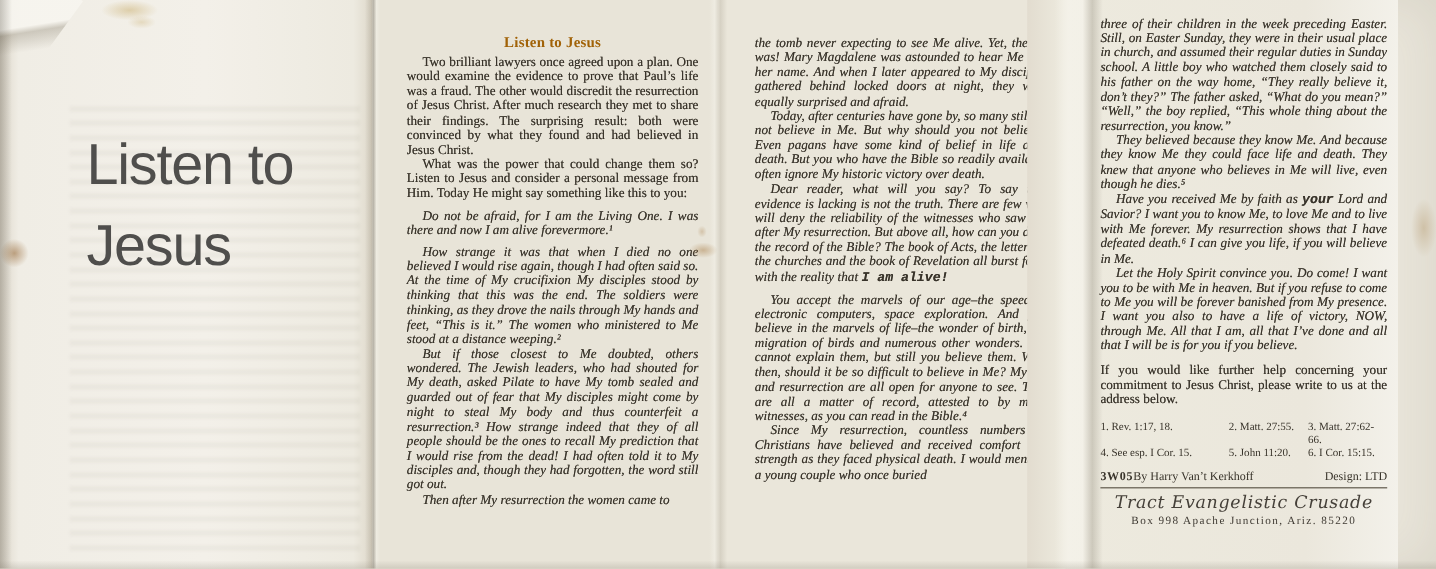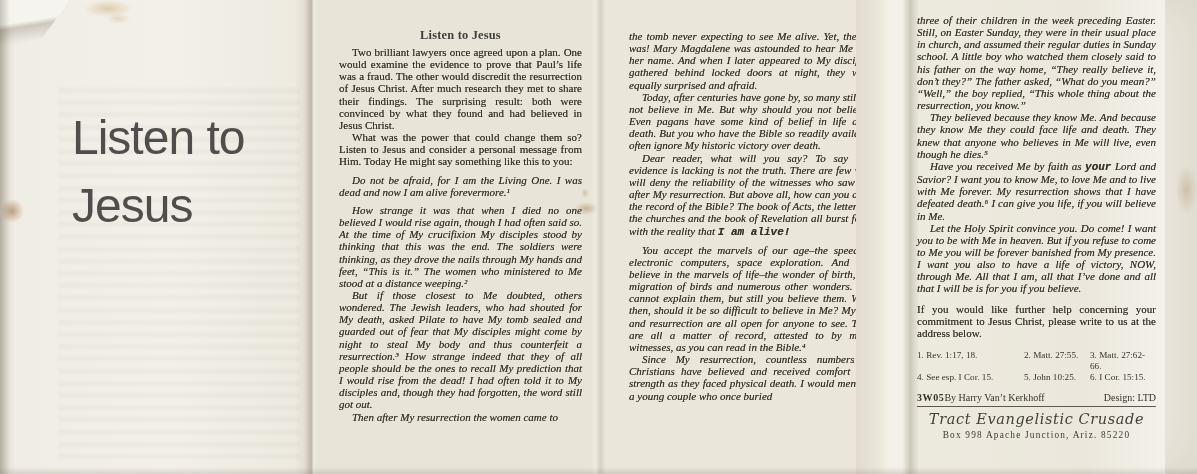--- a/index.html
+++ b/index.html
@@ -36,21 +36,21 @@
   }
 
   
   .p2{left:310px;width:288px;background:#e8e4d8;padding:28px 16px 0 29px;}
   .p3{left:598px;width:290px;background:#eae6da;padding:30px 15px 0 31px;}
   .p4{left:856px;width:309px;padding:14px 9px 0 61px;
       background:linear-gradient(90deg,#e2dccf 0%,#edeade 10%,#ebe7dc 75%,#f3f1ea 100%);}
 
   .heading{
     font-size:12.4px;font-weight:bold;text-align:center;
-    margin:0 0 3px 0;color:#404040;letter-spacing:.2px;
+    margin:0 0 3px 0;color:#a16207;letter-spacing:.2px;
   }
   .body{
     margin:0;font-size:11px;line-height:12.15px;text-align:justify;
     color:#38332a;text-shadow:0 0 .3px rgba(56,51,42,.75);
   }
   .ind{text-indent:13px;}
   .msg{font-style:italic;}
   .gap{margin-top:6px;}
   .gap2{margin-top:8px;}
   .body b{font-weight:bold;font-family:Liberation Mono, monospace;}
@@ -110,21 +110,21 @@
     <div class="cover-title">
       <div>Listen to</div>
       <div>Jesus</div>
     </div>
   </section>
 
   <section class="panel p2">
     <h1 class="heading">Listen to Jesus</h1>
     <p class="body ind">Two brilliant lawyers once agreed upon a plan. One would examine the evidence to prove that Paul’s life was a fraud. The other would discredit the resurrection of Jesus Christ. After much research they met to share their findings. The surprising result: both were convinced by what they found and had believed in Jesus Christ.</p>
     <p class="body ind">What was the power that could change them so? Listen to Jesus and consider a personal message from Him. Today He might say something like this to you:</p>
-    <p class="body msg ind gap">Do not be afraid, for I am the Living One. I was dead and now I am alive forevermore.¹</p>
+    <p class="body msg ind gap">Do not be afraid, for I am the Living One. I was there and now I am alive forevermore.¹</p>
     <p class="body msg ind gap">How strange it was that when I died no one believed I would rise again, though I had often said so. At the time of My crucifixion My disciples stood by thinking that this was the end. The soldiers were thinking, as they drove the nails through My hands and feet, “This is it.” The women who ministered to Me stood at a distance weeping.²</p>
     <p class="body msg ind">But if those closest to Me doubted, others wondered. The Jewish leaders, who had shouted for My death, asked Pilate to have My tomb sealed and guarded out of fear that My disciples might come by night to steal My body and thus counterfeit a resurrection.³ How strange indeed that they of all people should be the ones to recall My prediction that I would rise from the dead! I had often told it to My disciples and, though they had forgotten, the word still got out.</p>
     <p class="body msg ind">Then after My resurrection the women came to</p>
   </section>
 
   <section class="panel p3">
     <p class="body msg">the tomb never expecting to see Me alive. Yet, there I was! Mary Magdalene was astounded to hear Me call her name. And when I later appeared to My disciples gathered behind locked doors at night, they were equally surprised and afraid.</p>
     <p class="body msg ind">Today, after centuries have gone by, so many still do not believe in Me. But why should you not believe? Even pagans have some kind of belief in life after death. But you who have the Bible so readily available often ignore My historic victory over death.</p>
     <p class="body msg ind"><span>Dear reader, what will you say? To say that evidence is lacking is not the truth. There are few who will deny the reliability of the witnesses who saw Me after My resurrection. But above all, how can you deny the record of the Bible? The book of Acts, the letters to the churches and the book of Revelation all burst forth with the reality that </span><b>I am alive!</b></p>
     <p class="body msg ind gap">You accept the marvels of our age–the speed of electronic computers, space exploration. And you believe in the marvels of life–the wonder of birth, the migration of birds and numerous other wonders. You cannot explain them, but still you believe them. Why, then, should it be so difficult to believe in Me? My life and resurrection are all open for anyone to see. They are all a matter of record, attested to by many witnesses, as you can read in the Bible.⁴</p>
@@ -136,21 +136,21 @@
     <p class="body msg ind">They believed because they know Me. And because they know Me they could face life and death. They knew that anyone who believes in Me will live, even though he dies.⁵</p>
     <p class="body msg ind"><span>Have you received Me by faith as </span><b>your</b><span> Lord and Savior? I want you to know Me, to love Me and to live with Me forever. My resurrection shows that I have defeated death.⁶ I can give you life, if you will believe in Me.</span></p>
     <p class="body msg ind">Let the Holy Spirit convince you. Do come! I want you to be with Me in heaven. But if you refuse to come to Me you will be forever banished from My presence. I want you also to have a life of victory, NOW, through Me. All that I am, all that I’ve done and all that I will be is for you if you believe.</p>
     <p class="body gap2">If you would like further help concerning your commitment to Jesus Christ, please write to us at the address below.</p>
 
     <div class="refs">
       <span>1. Rev. 1:17, 18.</span>
       <span>2. Matt. 27:55.</span>
       <span>3. Matt. 27:62-66.</span>
       <span>4. See esp. I Cor. 15.</span>
-      <span>5. John 10:25.</span>
+      <span>5. John 11:20.</span>
       <span>6. I Cor. 15:15.</span>
     </div>
 
     <div class="pubrow">
       <span class="code">3W05</span>
       <span class="byline">By Harry Van’t Kerkhoff</span>
       <span class="design">Design: LTD</span>
     </div>
     <div class="org">Tract Evangelistic Crusade</div>
     <div class="addr">Box 998 Apache Junction, Ariz. 85220</div>

